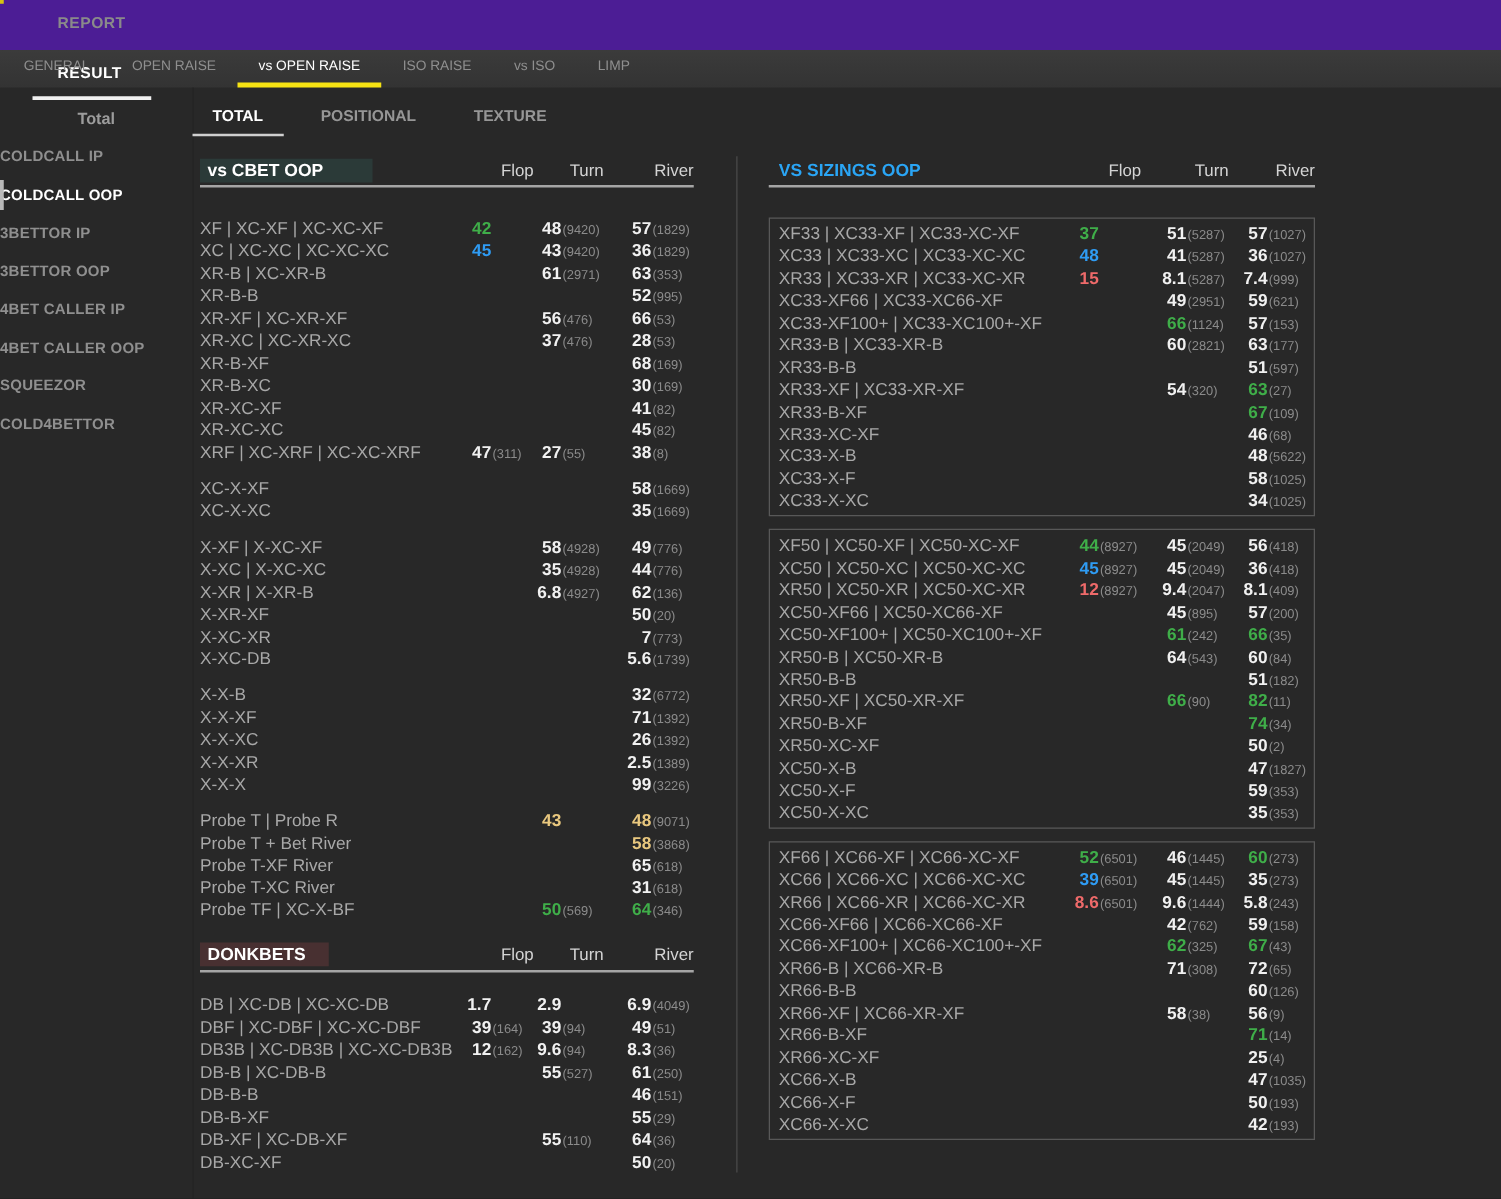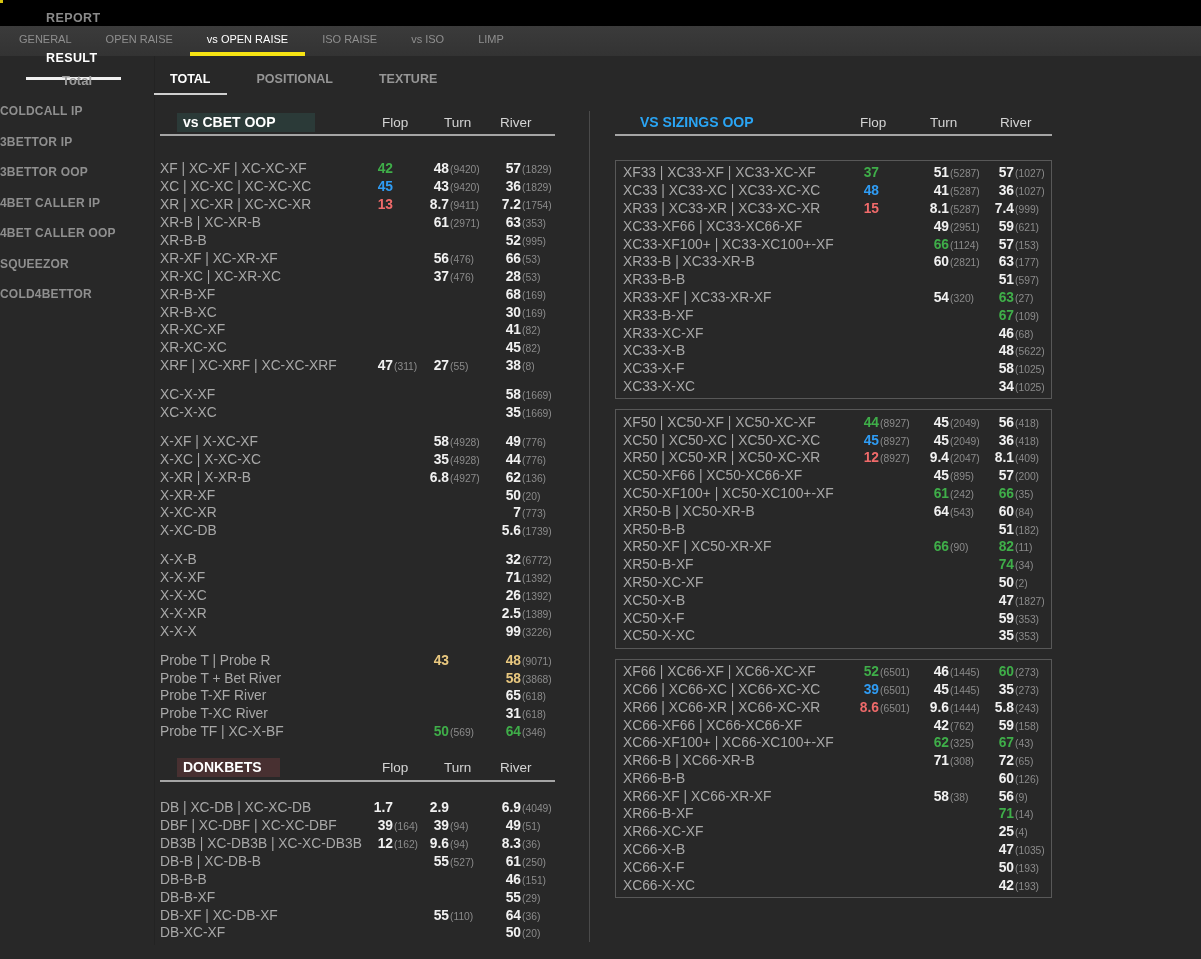--- a/index.html
+++ b/index.html
@@ -1,21 +1,21 @@
 <!DOCTYPE html>
 <html><head>
 <meta charset="utf-8">
 <style>
   html,body{margin:0;padding:0;background:#1e1e1e;}
   #app{width:1201px;height:959px;overflow:hidden;position:relative;background:#282828;
        font-family:"Liberation Sans",sans-serif;}
   #app::before{content:"";position:absolute;left:0;top:0;width:3px;height:3px;background:#d7c410;z-index:9;}
 
   
-  #topbar{height:26px;background:#000000;display:flex;align-items:stretch;padding-left:26px;}
+  #topbar{height:40px;background:#4c1d95;display:flex;align-items:stretch;padding-left:26px;}
   .toptab{line-height:37px;padding:0 20px;font-weight:bold;font-size:12.5px;color:#8a8a8a;
           letter-spacing:.4px;border-bottom:3px solid transparent;cursor:pointer;}
   .toptab.active{color:#fff;border-bottom-color:#f0f0f0;}
 
   
   #navbar{height:30px;background:linear-gradient(#3b3b3b,#333);display:flex;padding-left:2px;}
   .navtab{line-height:27px;padding:0 17px;font-weight:normal;font-size:11px;color:#8f8f8f;
           border-bottom:4px solid transparent;box-sizing:border-box;cursor:pointer;}
   .navtab.active{color:#fff;border-bottom-color:#f6e313;}
 
@@ -37,25 +37,25 @@
   .subtab.active{color:#fff;}
   .subtab.active::after{content:"";position:absolute;left:-16px;right:-16px;bottom:0;height:2px;background:#cfcfcf;}
 
   #cols{display:flex;align-items:stretch;margin-top:16px;}
   #leftcol{width:395px;flex:none;}
   #vdivider{width:1px;background:#4a4a4a;margin-left:34px;flex:none;}
   #rightcol{width:437px;flex:none;margin-left:25px;}
 
   
   .tbl+.tbl{margin-top:16px;}
-  .thead{display:grid;align-items:center;height:22px;margin-left:17px;}
+  .thead{display:grid;align-items:center;height:22px;}
   .left-grid .thead,.left-grid .trow{grid-template-columns:205px 62px 56px 72px;}
   .right-grid .thead{grid-template-columns:228px 70px 70px 69px;}
   .right-grid .trow{grid-template-columns:220px 70px 70px 65px;}
-  .hcol{text-align:left;color:#d4d4d4;font-size:13.5px;}
+  .hcol{text-align:right;color:#d4d4d4;font-size:13.5px;}
   .ttitle{font-weight:bold;font-size:14px;color:#fff;padding:1px 6px 2px;justify-self:start;white-space:nowrap;box-sizing:border-box;}
   .ttitle.teal{background:#2b3a38;min-width:138px;}
   .ttitle.maroon{background:#483031;min-width:103px;}
   .ttitle.cyan{background:transparent;padding-left:8px;}
   .hline{height:2px;background:#a5a5a5;margin-top:1px;}
   .tbody{padding-top:24px;}
   .tbl-donk .tbody{padding-top:17px;}
 
   .trow{display:grid;height:17.9px;align-items:center;}
   .right-grid .trow{height:17.8px;}
@@ -85,20 +85,21 @@
       <div class="navtab">ISO RAISE</div>
       <div class="navtab">vs ISO</div>
       <div class="navtab">LIMP</div>
     </nav>
 
   <div id="content">
     <aside id="sidebar">
       <div class="sb-head">Total</div>
       <div id="sbitems">
           <div class="sb-item">COLDCALL IP</div>
+          <div class="sb-item active">COLDCALL OOP</div>
           <div class="sb-item">3BETTOR IP</div>
           <div class="sb-item">3BETTOR OOP</div>
           <div class="sb-item">4BET CALLER IP</div>
           <div class="sb-item">4BET CALLER OOP</div>
           <div class="sb-item">SQUEEZOR</div>
           <div class="sb-item">COLD4BETTOR</div>
         </div>
     </aside>
 
     <div id="main">
@@ -141,35 +142,20 @@
                       <b class="num" style="color:#2f9cf4">45</b>
                       <i class="cnt"></i>
                     </span>
                     <span class="cell">
                       <b class="num">43</b>
                       <i class="cnt">(9420)</i>
                     </span>
                     <span class="cell">
                       <b class="num">36</b>
                       <i class="cnt">(1829)</i>
-                    </span>
-                  </div>
-                  <div class="trow">
-                    <span class="lbl">XR | XC-XR | XC-XC-XR</span>
-                    <span class="cell">
-                      <b class="num" style="color:#ef6a6a">13</b>
-                      <i class="cnt"></i>
-                    </span>
-                    <span class="cell">
-                      <b class="num">8.7</b>
-                      <i class="cnt">(9411)</i>
-                    </span>
-                    <span class="cell">
-                      <b class="num">7.2</b>
-                      <i class="cnt">(1754)</i>
                     </span>
                   </div>
                   <div class="trow">
                     <span class="lbl">XR-B | XC-XR-B</span>
                     <span class="cell">
                       <i class="cnt"></i>
                     </span>
                     <span class="cell">
                       <b class="num">61</b>
                       <i class="cnt">(2971)</i>

